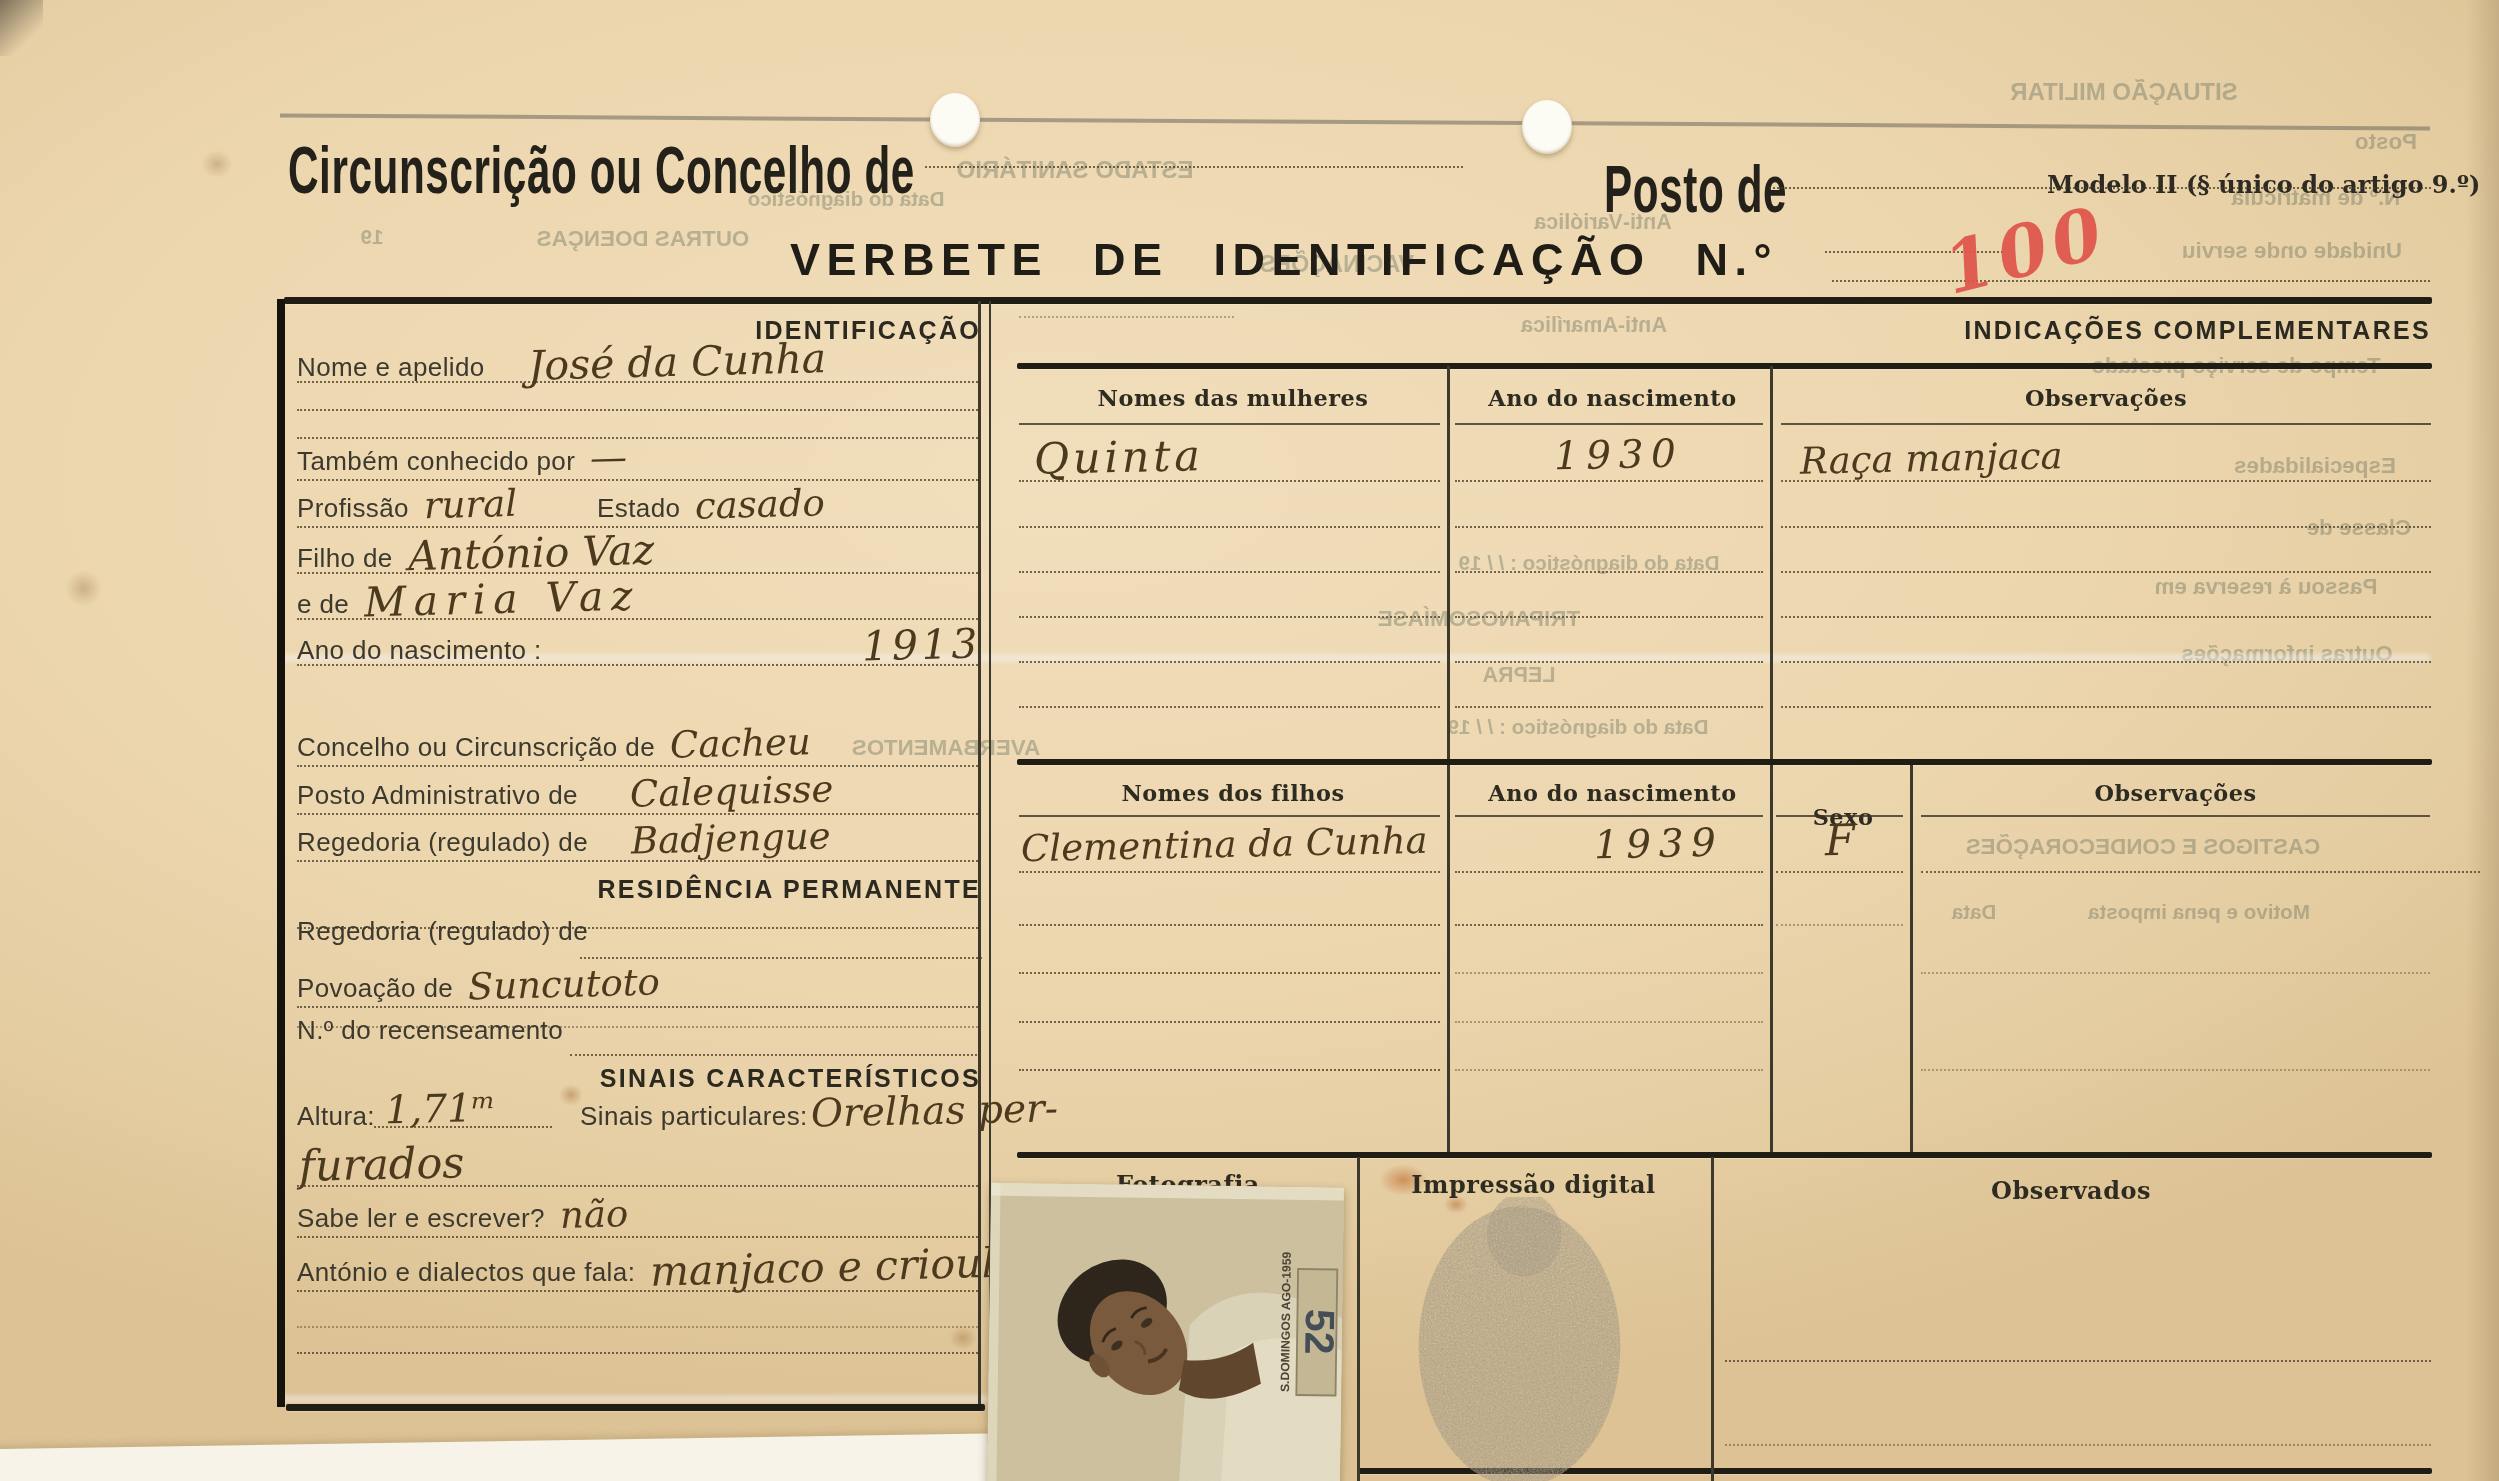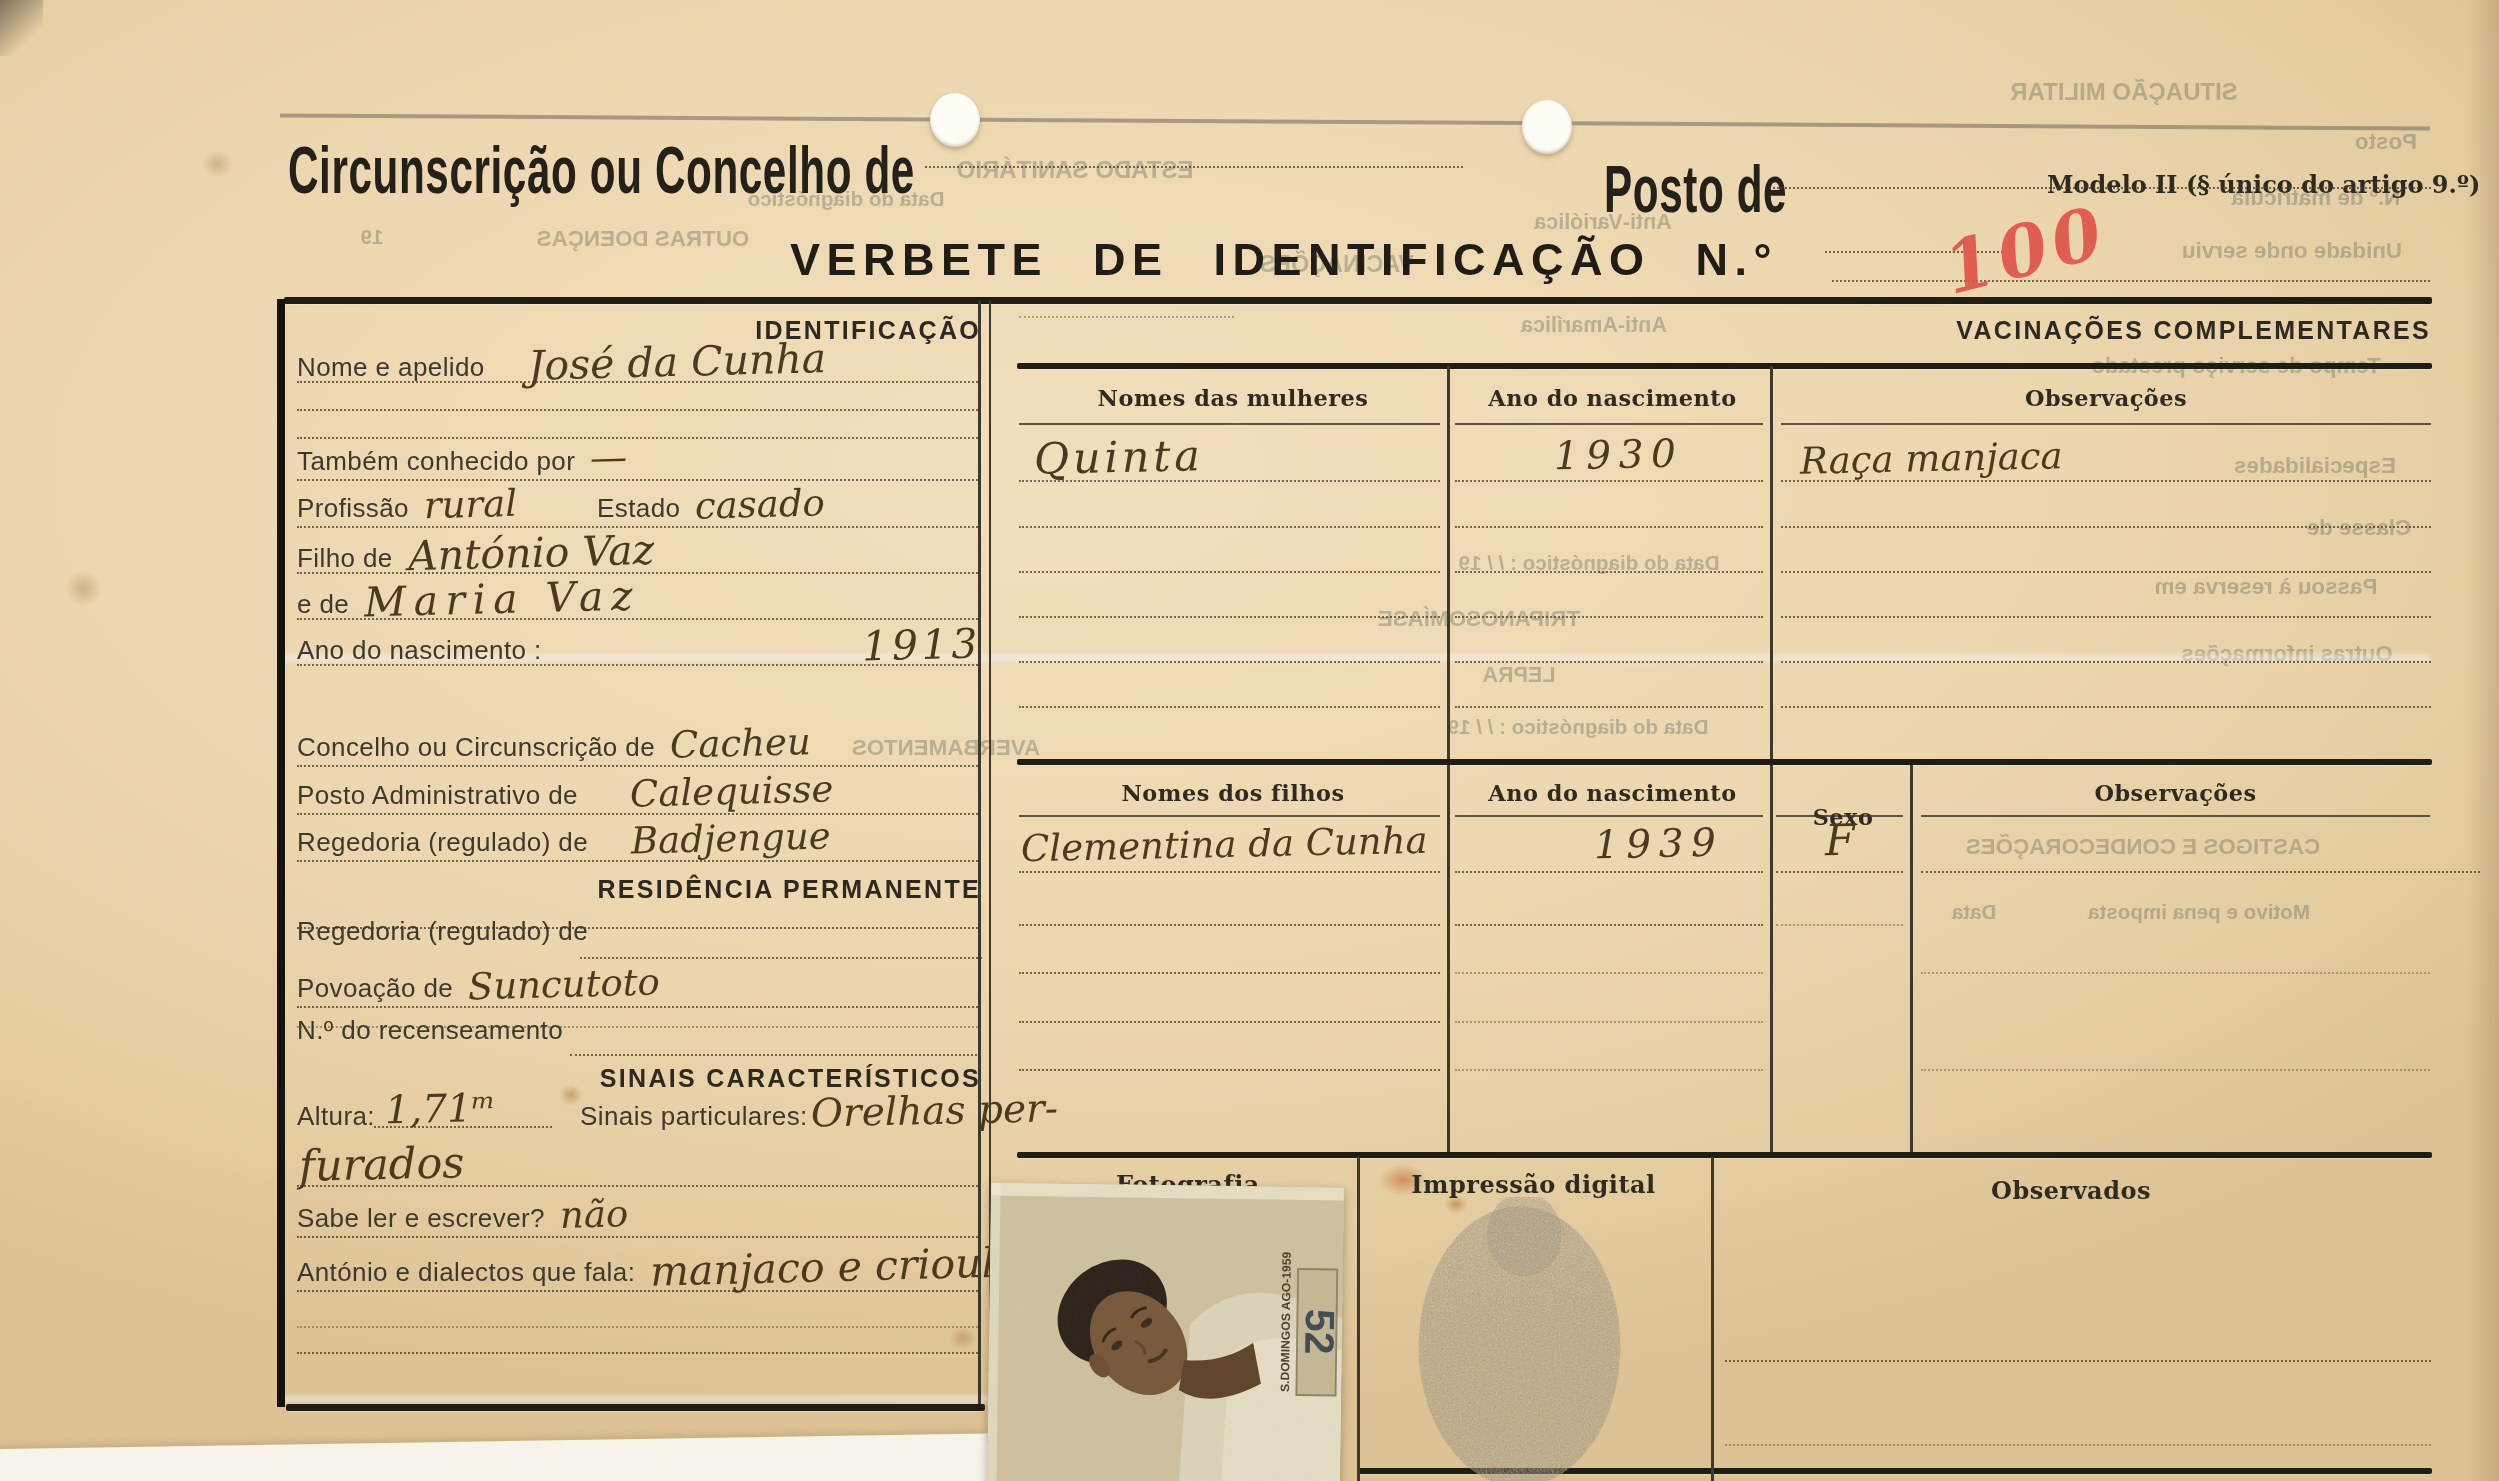--- a/index.html
+++ b/index.html
@@ -183,21 +183,21 @@
   </div>
 
   <div class="frow" style="top:1243px;height:47px;">
     <span class="lbl">António e dialectos que fala:</span>
     <span class="hw" style="font-size:41px;">manjaco e crioulo</span>
   </div>
 
   <div class="dseg" style="left:297px;top:1326px;width:684px;opacity:.55;"></div>
   <div class="dseg" style="left:297px;top:1352px;width:684px;"></div>
 
-  <div class="sechdr" style="left:1019px;top:316px;width:1412px;">VACINAÇÕES COMPLEMENTARES</div>
+  <div class="sechdr" style="left:1019px;top:316px;width:1412px;">INDICAÇÕES COMPLEMENTARES</div>
   <div class="dseg" style="left:1019px;top:316px;width:215px;opacity:.5;"></div>
 
   <div>
     <div class="vline" style="left:1447px;top:366px;height:393px;"></div>
     <div class="vline" style="left:1770px;top:366px;height:393px;"></div>
     <div class="thdr" style="left:1019px;top:385px;width:428px;">Nomes das mulheres</div>
     <div class="thdr" style="left:1455px;top:385px;width:315px;">Ano do nascimento</div>
     <div class="thdr" style="left:1781px;top:385px;width:650px;">Observações</div>
     <div class="hline" style="left:1019px;top:423px;width:421px;"></div>
     <div class="hline" style="left:1455px;top:423px;width:308px;"></div>

